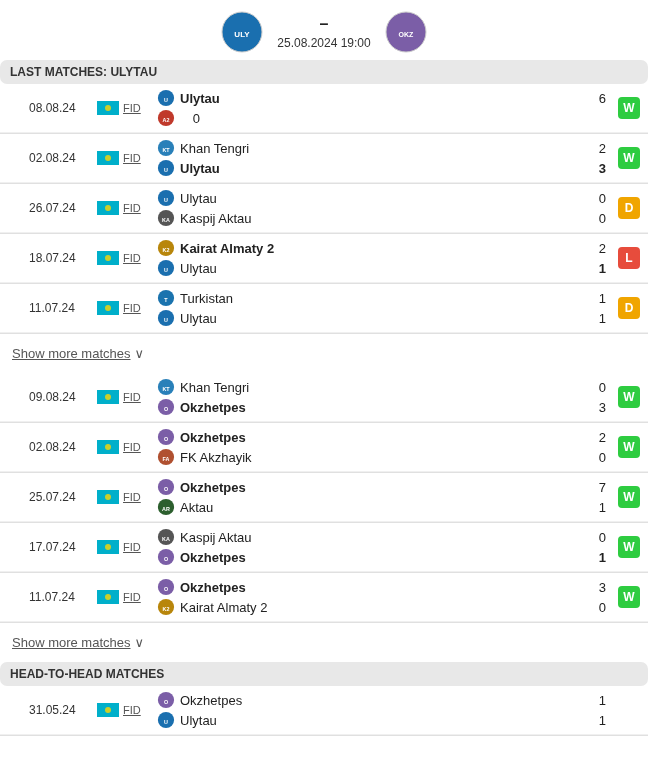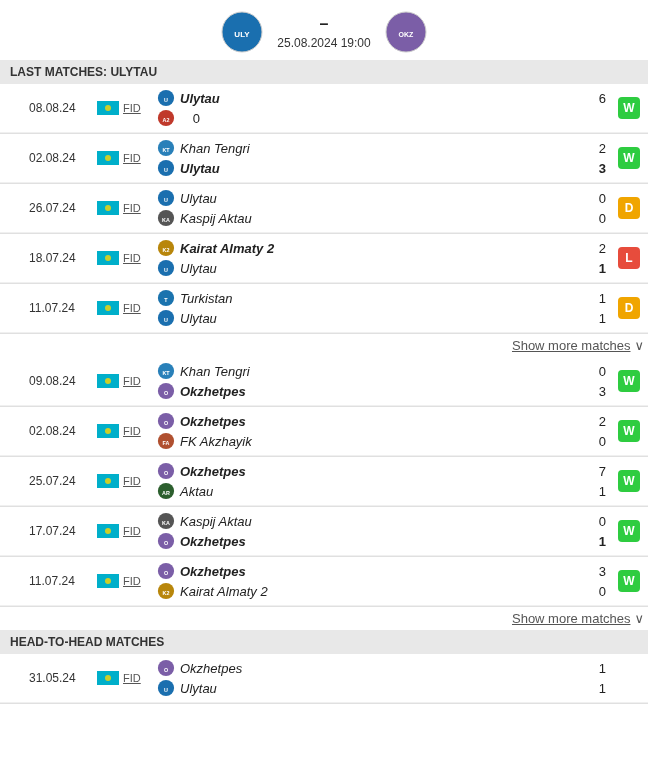--- a/index.html
+++ b/index.html
@@ -39,20 +39,21 @@
       font-size: 12px;
       color: #333;
     }
 
     .section-title {
       background: #e8e8e8;
       padding: 5px 10px;
       font-size: 12px;
       font-weight: bold;
       color: #333;
+      border-radius: 7px;
     }
 
     .match-row {
       display: flex;
       align-items: center;
       padding: 4px 8px;
       border-bottom: 1px solid #f0f0f0;
       min-height: 32px;
     }
     .match-date {
@@ -95,21 +96,20 @@
       height: 18px;
       margin-right: 5px;
       flex-shrink: 0;
       display: flex;
       align-items: center;
       justify-content: center;
     }
     .team-name {
       font-size: 13px;
       flex: 1;
-      font-style: italic;
     }
     .team-name.bold {
       font-weight: bold;
     }
     .team-score {
       width: 24px;
       text-align: right;
       font-size: 13px;
       padding-right: 4px;
     }
@@ -127,22 +127,22 @@
       font-size: 12px;
       color: #fff;
       margin-left: 8px;
       flex-shrink: 0;
     }
     .result-w { background: #2ecc40; }
     .result-l { background: #e74c3c; }
     .result-d { background: #f0a500; }
 
     .show-more {
-      text-align: right;
-      padding: 4px;
+      text-align: left;
+      padding: 12px;
       font-size: 13px;
       color: #555;
       cursor: pointer;
       text-decoration: underline;
     }
     .show-more-arrow {
       display: inline-block;
       margin-left: 4px;
     }
 

